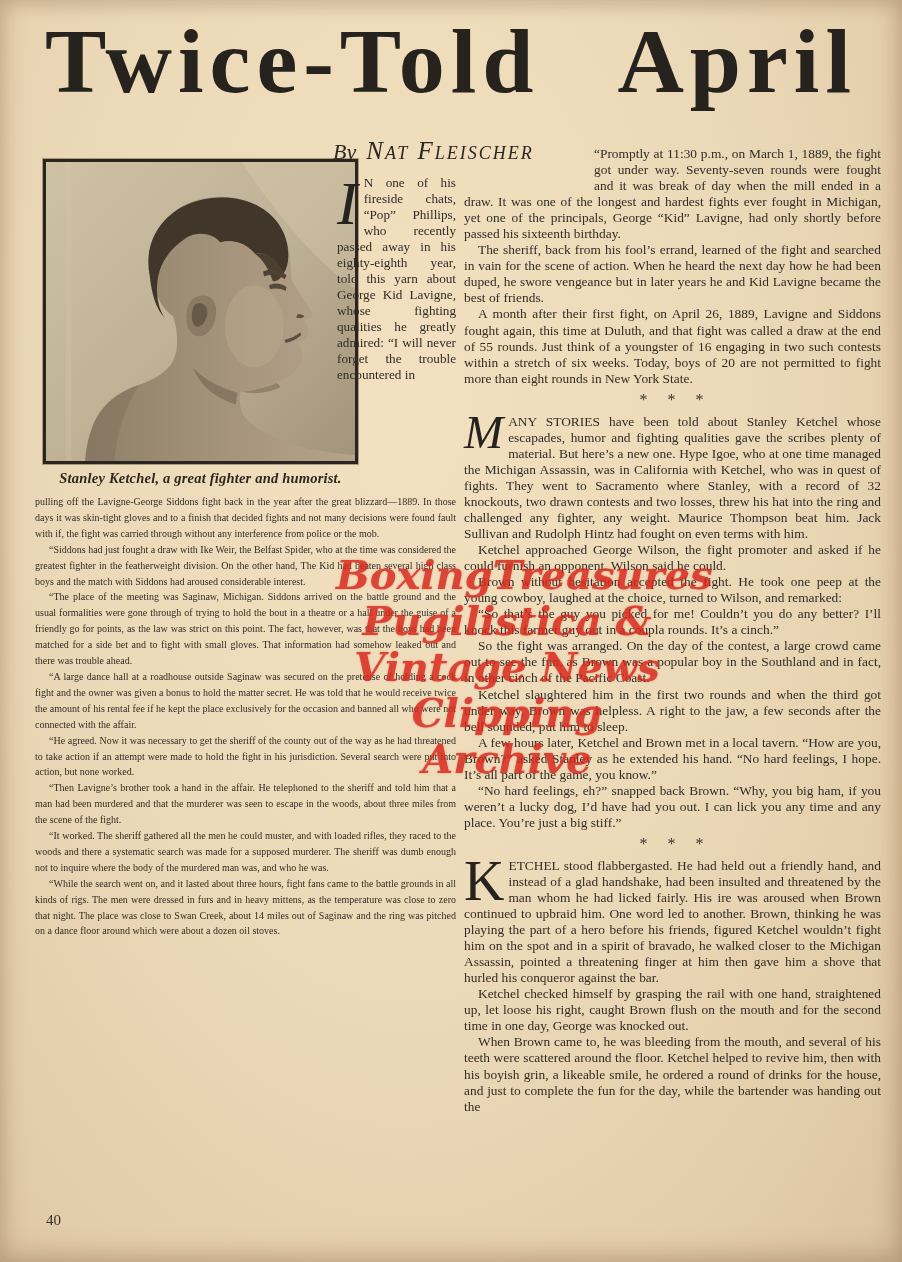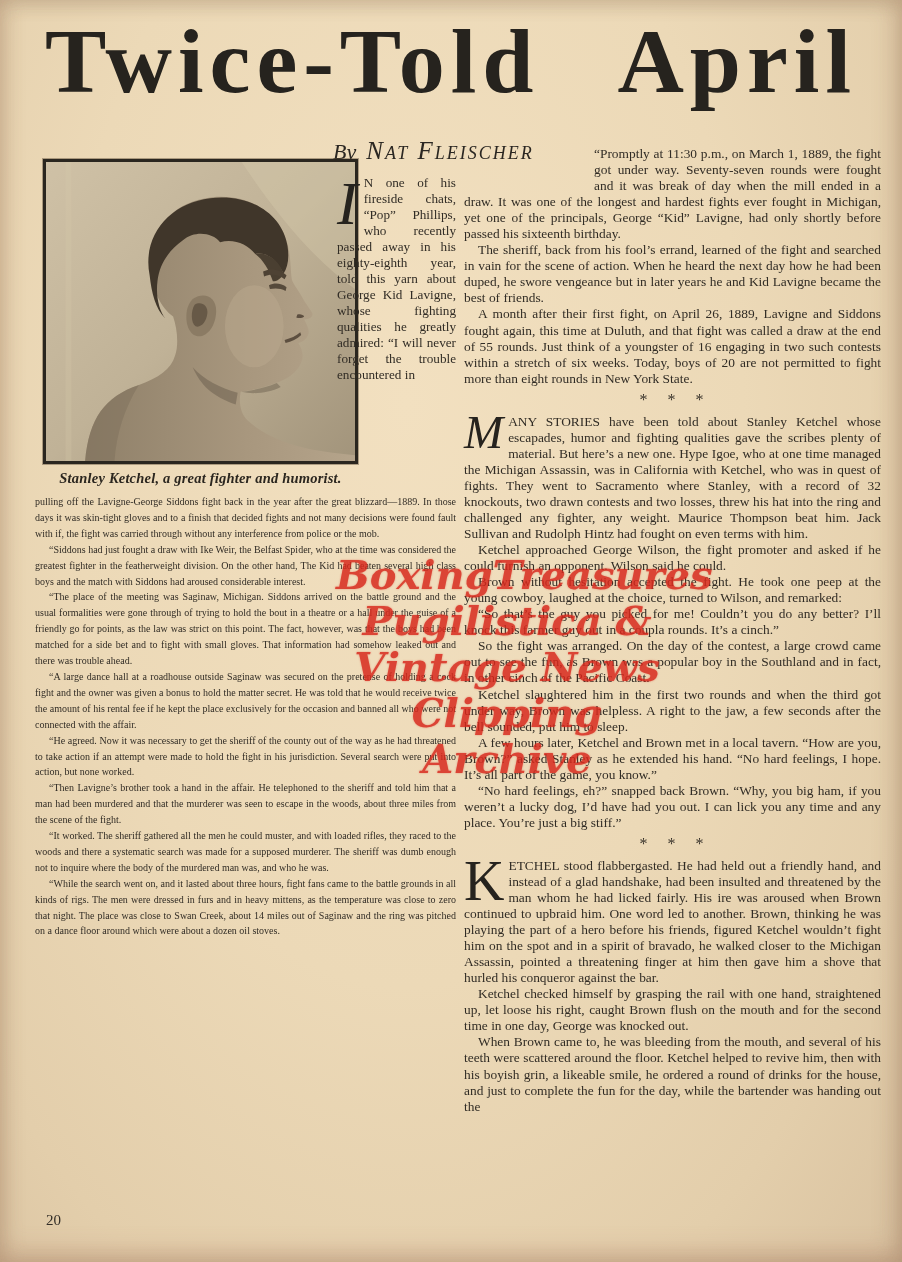--- a/index.html
+++ b/index.html
@@ -165,15 +165,15 @@
     </div>
   </div>
 
   <div class="watermark">
     <div>BoxingTreasures</div>
     <div>Pugilistica &amp;</div>
     <div>Vintage News</div>
     <div>Clipping Archive</div>
   </div>
 
-  <div class="page-num">20</div>
+  <div class="page-num">40</div>
 
 </div>
 
 </body></html>

